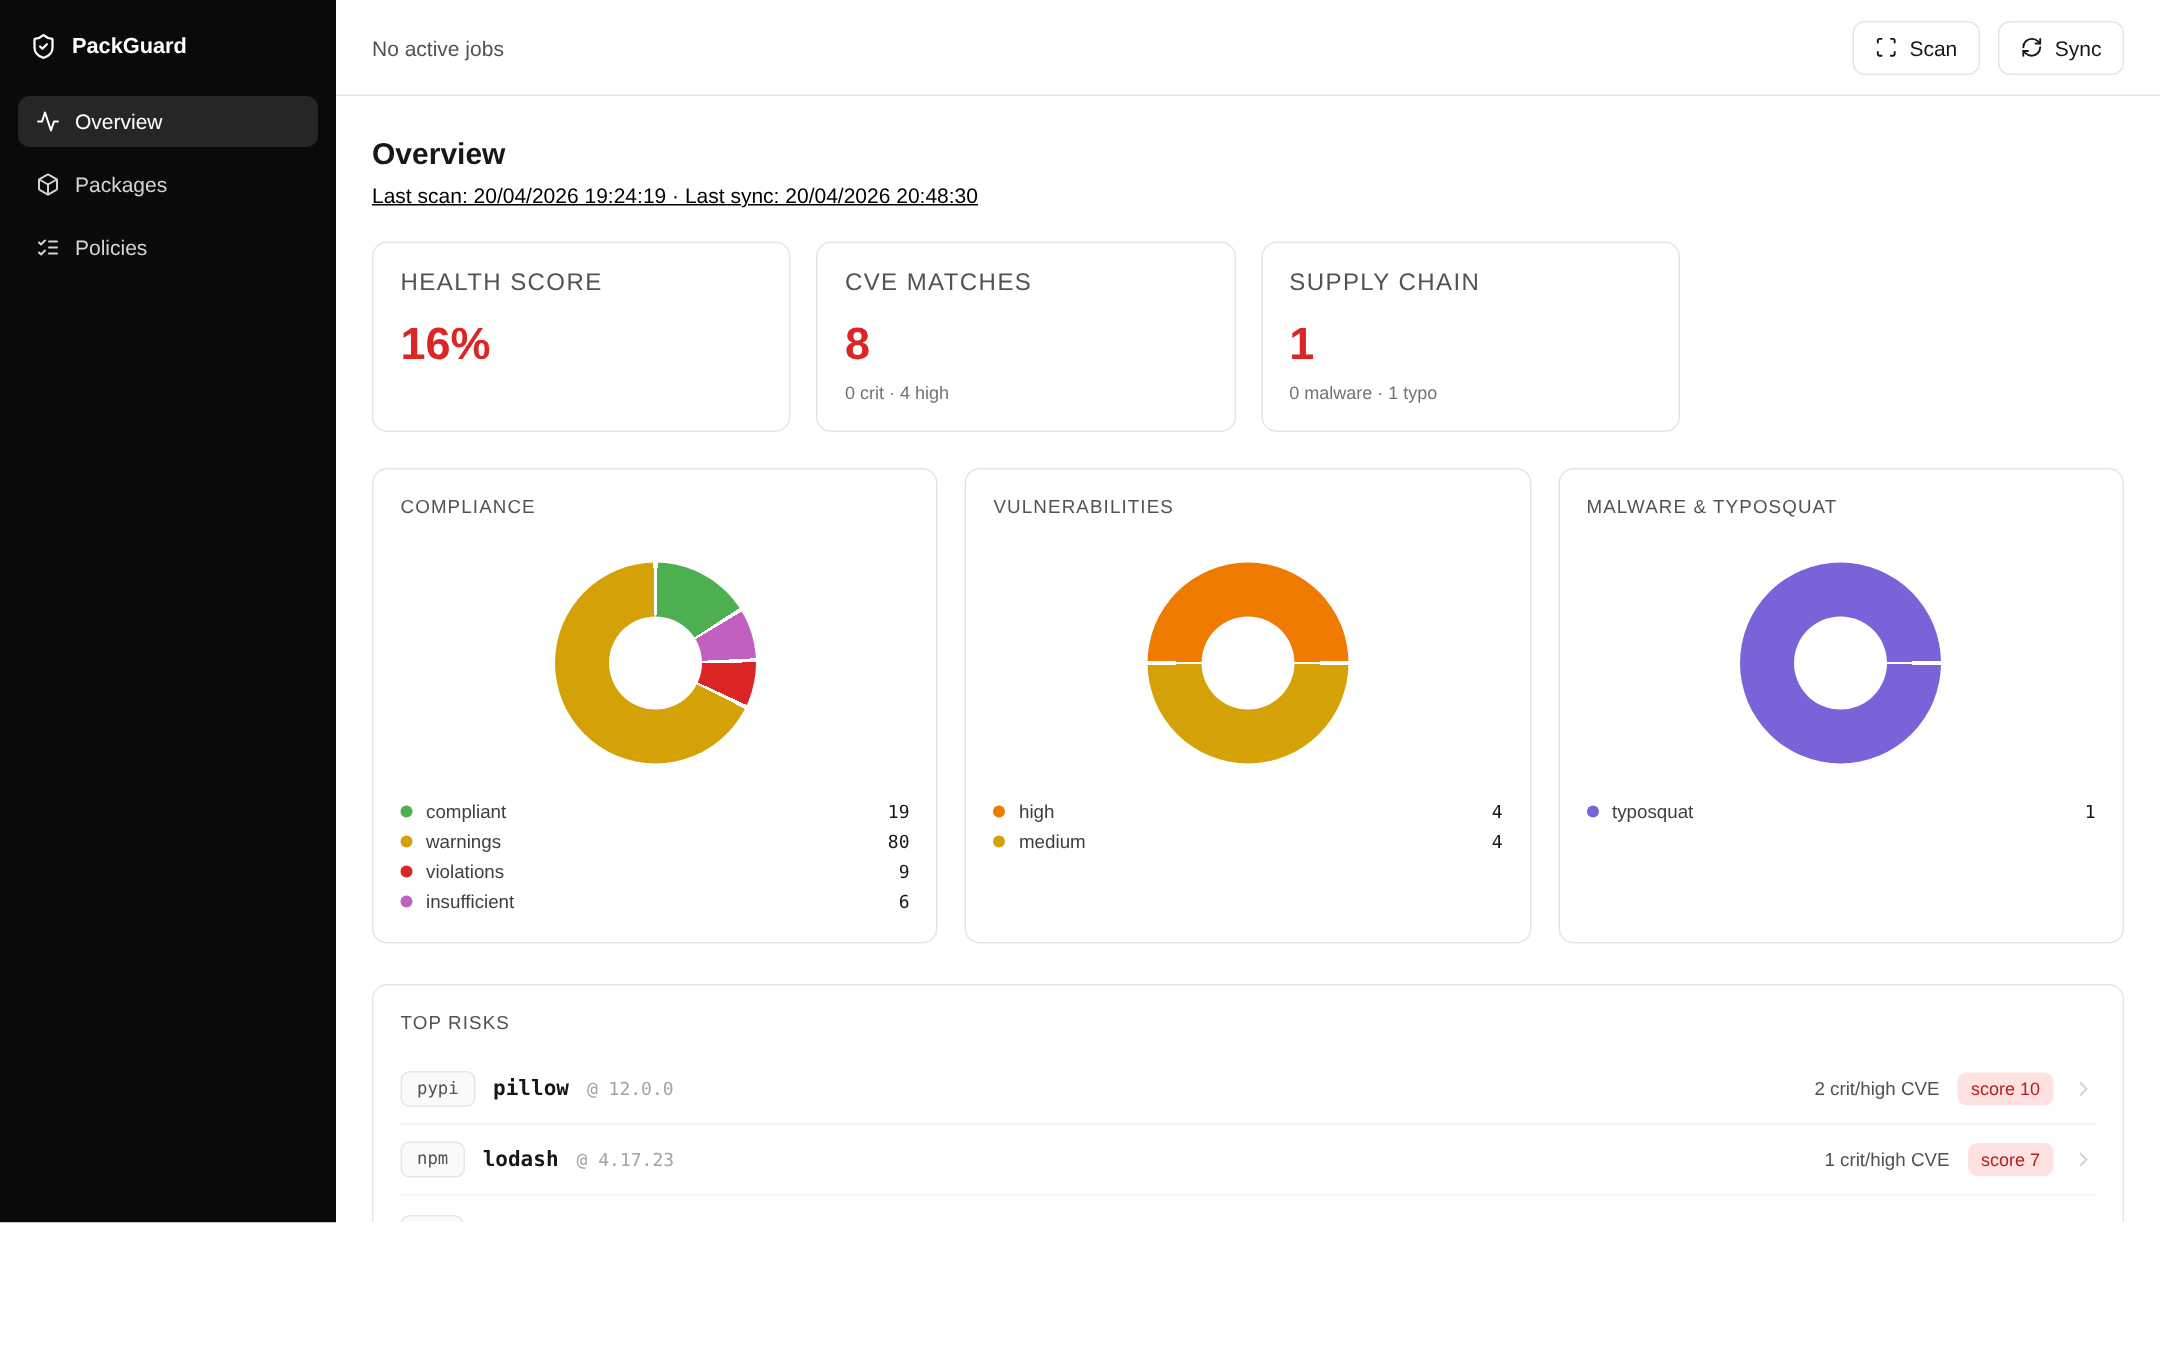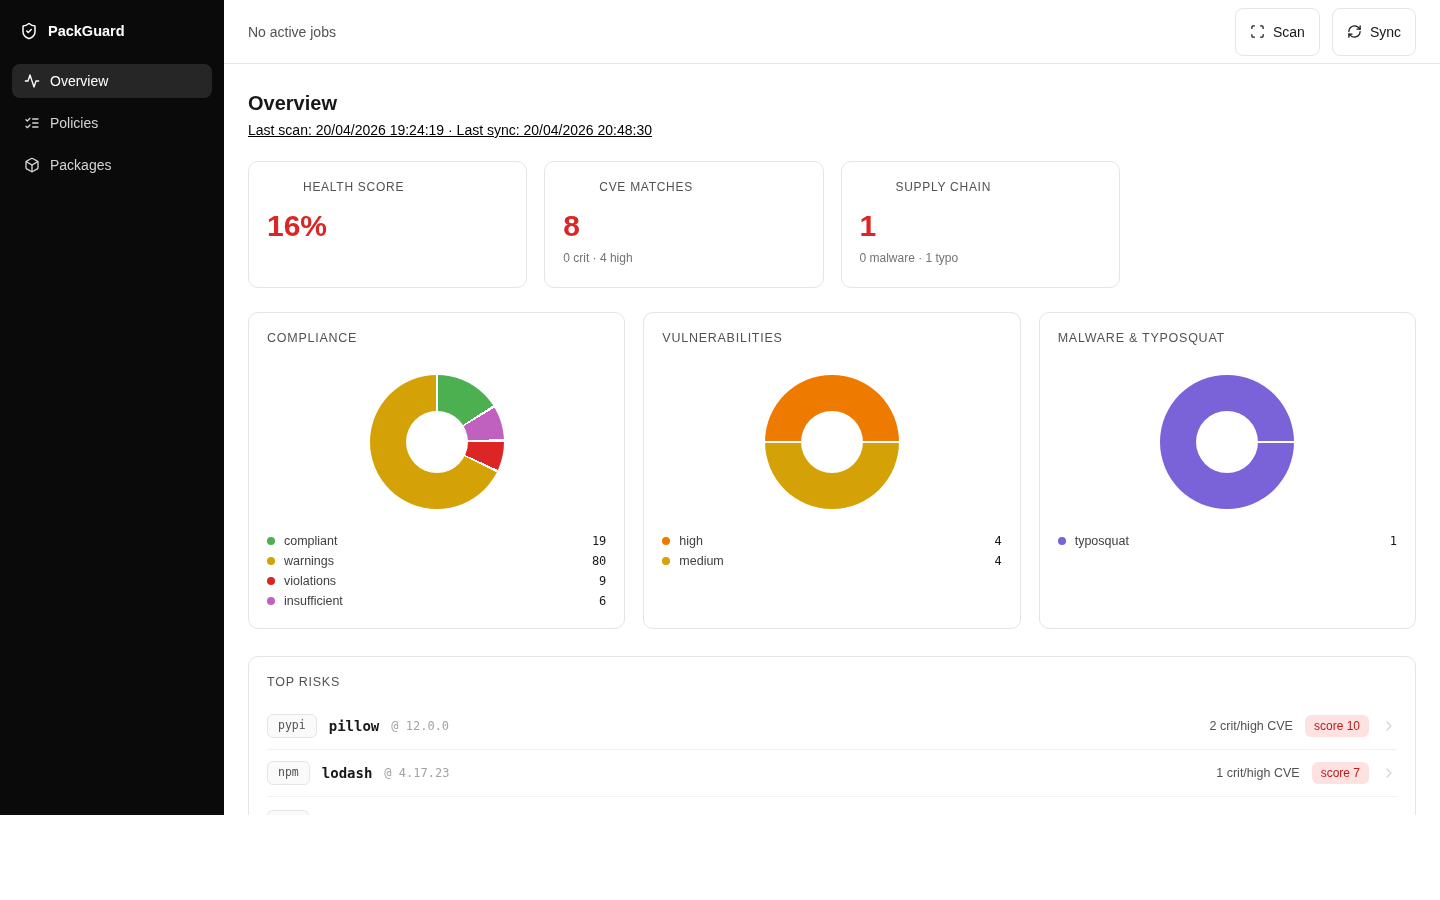--- a/index.html
+++ b/index.html
@@ -21,35 +21,35 @@
               margin-bottom:8px; }
   .nav-item.active { background:#262626; color:#fff; }
   .nav-icon { width:16px; height:16px; flex-shrink:0; }
 
   
   main { flex:1; min-width:0; display:flex; flex-direction:column; }
   .topbar { height:64px; flex-shrink:0; border-bottom:1px solid #e7e7e7;
             display:flex; align-items:center; justify-content:space-between; padding:0 24px; }
   .topbar-status { color:#525252; font-size:14px; }
   .topbar-actions { display:flex; gap:12px; }
-  .btn { display:flex; align-items:center; gap:8px; height:48px; padding:0 14px;
+  .btn { display:flex; align-items:center; gap:8px; height:36px; padding:0 14px;
          border:1px solid #e5e5e5; border-radius:8px; background:#fff; color:#171717;
          font-size:14px; font-family:inherit; cursor:pointer; }
   .btn svg { width:15px; height:15px; }
 
   .content { padding:28px 24px 0 24px; overflow:hidden; }
   .page-title { font-size:20px; font-weight:700; margin:0; }
   .page-subtitle { font-size:14px; color:#000000; margin:7px 0 0 0;text-decoration:underline; }
 
   .card { background:#fff; border:1px solid #e5e5e5; border-radius:10px; }
 
   
   .stats-row { display:grid; grid-template-columns:repeat(4,1fr); gap:17px; margin-top:23px; }
   .stat-card { padding:18px; min-height:127px; }
-  .stat-label { font-size:12px; letter-spacing:.06em; color:#525252; text-transform:uppercase;margin-left:36px; }
+  .stat-label { font-size:16px; letter-spacing:.06em; color:#525252; text-transform:uppercase; }
   .stat-value { font-size:30px; font-weight:700; margin-top:15px; line-height:1.15; }
   .stat-sub { font-size:12px; color:#737373; margin-top:7px; }
 
   
   .charts-row { display:grid; grid-template-columns:repeat(3,1fr); gap:18px; margin-top:24px; }
   .chart-card { padding:18px; height:317px; }
   .card-title { font-size:12.5px; letter-spacing:.06em; color:#525252; text-transform:uppercase; }
   .donut { width:134px; height:134px; border-radius:50%; margin:30px auto 0 auto; position:relative; }
   .donut-hole { position:absolute; left:50%; top:50%; width:62px; height:62px;
                 margin:-31px 0 0 -31px; border-radius:50%; background:#fff; }
@@ -92,35 +92,35 @@
     </div>
     <nav id="sidebar-nav">
         <div class="nav-item active">
           <svg class="nav-icon" viewBox="0 0 24 24" fill="none" stroke="currentColor" stroke-width="2" stroke-linecap="round" stroke-linejoin="round">
             <polyline points="22 12 18 12 15 21 9 3 6 12 2 12"></polyline>
           </svg>
           <span>Overview</span>
         </div>
         <div class="nav-item">
           <svg class="nav-icon" viewBox="0 0 24 24" fill="none" stroke="currentColor" stroke-width="2" stroke-linecap="round" stroke-linejoin="round">
+            <path d="M21 8a2 2 0 0 0-1-1.73l-7-4a2 2 0 0 0-2 0l-7 4A2 2 0 0 0 3 8v8a2 2 0 0 0 1 1.73l7 4a2 2 0 0 0 2 0l7-4A2 2 0 0 0 21 16Z"></path>
+            <path d="m3.3 7 8.7 5 8.7-5"></path>
+            <path d="M12 22V12"></path>
+          </svg>
+          <span>Packages</span>
+        </div>
+        <div class="nav-item">
+          <svg class="nav-icon" viewBox="0 0 24 24" fill="none" stroke="currentColor" stroke-width="2" stroke-linecap="round" stroke-linejoin="round">
             <path d="m3 17 2 2 4-4"></path>
             <path d="m3 7 2 2 4-4"></path>
             <path d="M13 6h8"></path>
             <path d="M13 12h8"></path>
             <path d="M13 18h8"></path>
           </svg>
           <span>Policies</span>
-        </div>
-        <div class="nav-item">
-          <svg class="nav-icon" viewBox="0 0 24 24" fill="none" stroke="currentColor" stroke-width="2" stroke-linecap="round" stroke-linejoin="round">
-            <path d="M21 8a2 2 0 0 0-1-1.73l-7-4a2 2 0 0 0-2 0l-7 4A2 2 0 0 0 3 8v8a2 2 0 0 0 1 1.73l7 4a2 2 0 0 0 2 0l7-4A2 2 0 0 0 21 16Z"></path>
-            <path d="m3.3 7 8.7 5 8.7-5"></path>
-            <path d="M12 22V12"></path>
-          </svg>
-          <span>Packages</span>
         </div>
       </nav>
   </aside>
 
   <main>
     <header class="topbar">
       <span class="topbar-status">No active jobs</span>
       <div class="topbar-actions">
         <button class="btn">
           <svg viewBox="0 0 24 24" fill="none" stroke="currentColor" stroke-width="2" stroke-linecap="round" stroke-linejoin="round">

